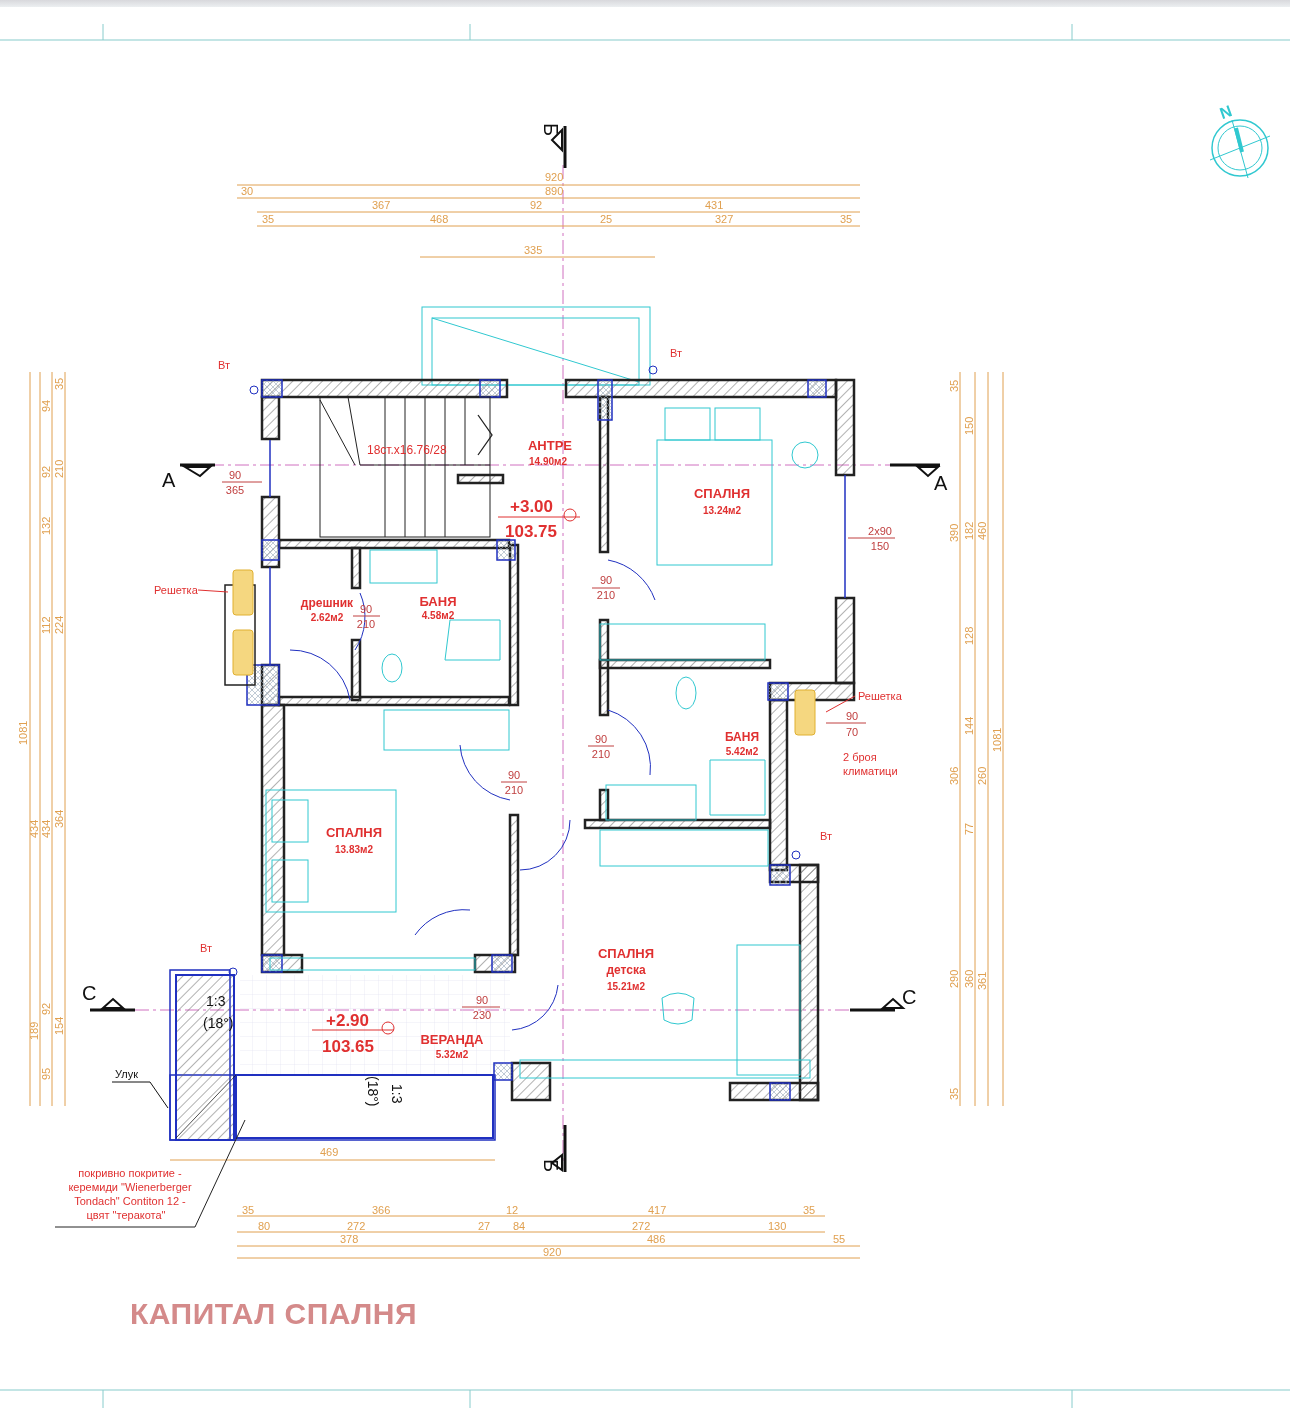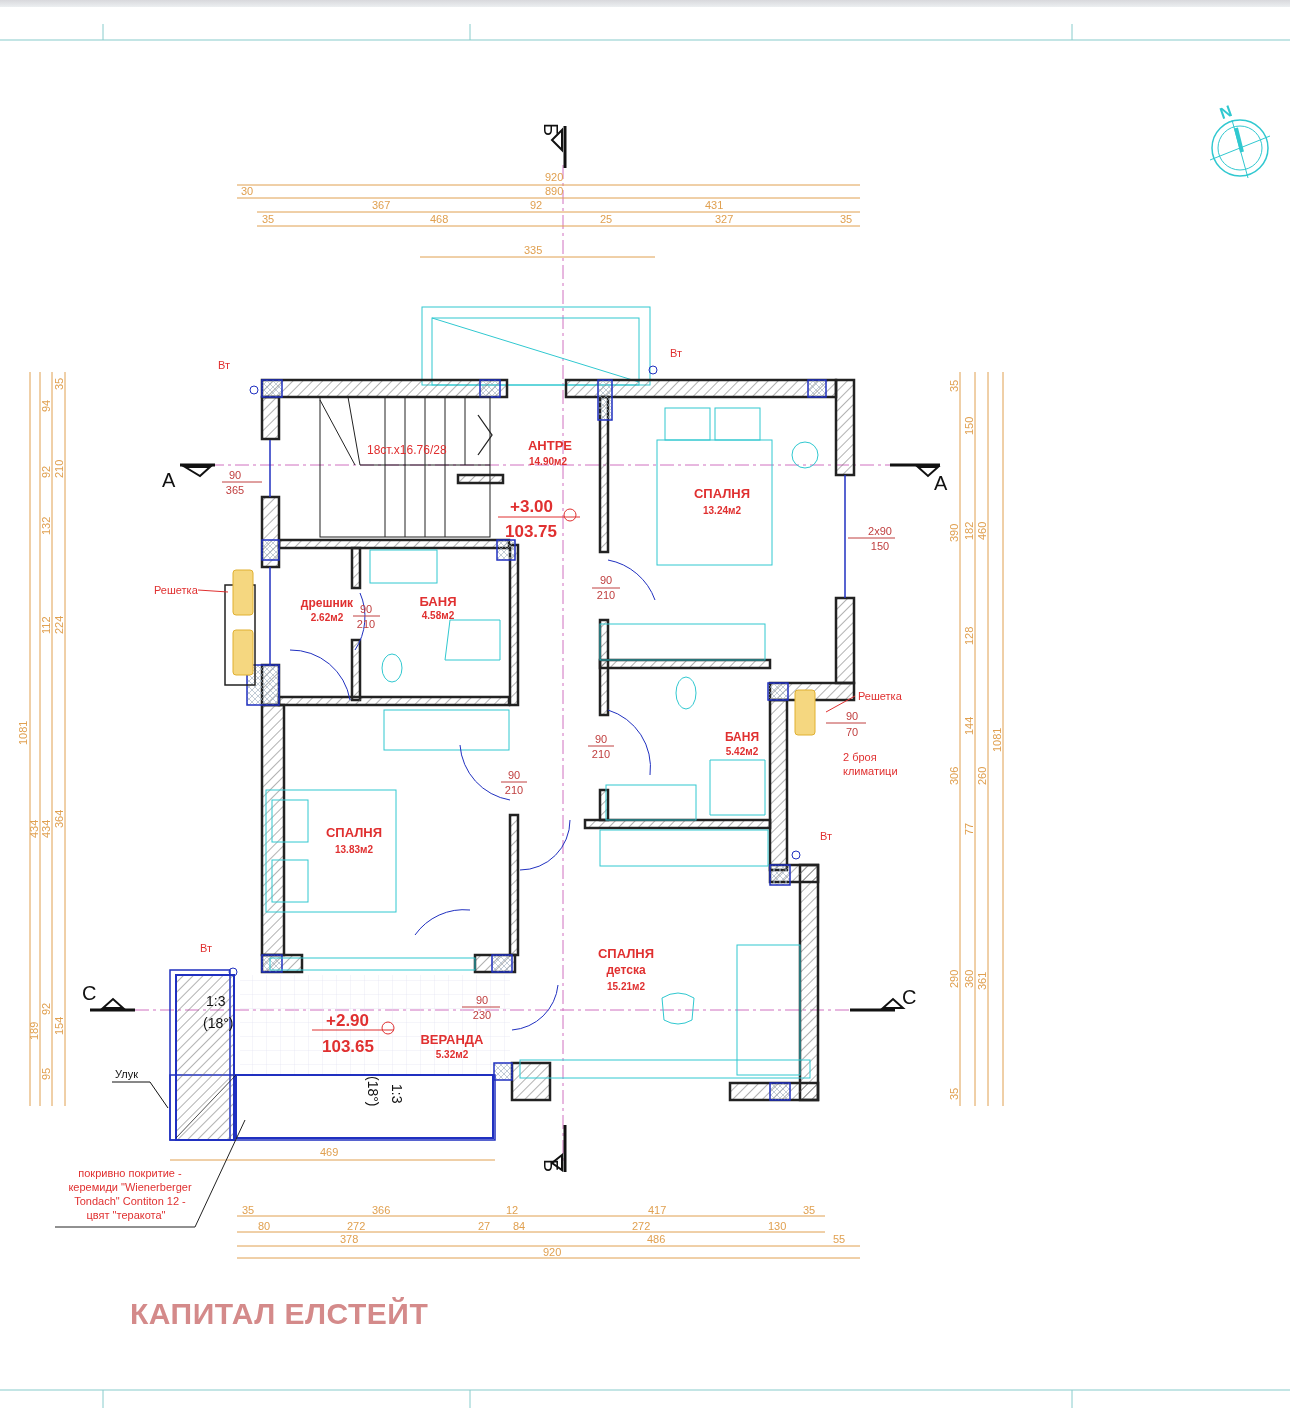--- a/index.html
+++ b/index.html
@@ -384,13 +384,13 @@
   <g fill="#e03030" font-size="11" text-anchor="middle" class="t">
     <text x="130" y="1177">покривно покритие -</text>
     <text x="130" y="1191">керемиди "Wienerberger</text>
     <text x="130" y="1205">Tondach"  Contiton 12 -</text>
     <text x="126" y="1219">цвят "теракота"</text>
     <line x1="55" y1="1227" x2="195" y2="1227" stroke="#222"></line>
     <line x1="195" y1="1227" x2="245" y2="1120" stroke="#222"></line>
   </g>
 </svg>
 
-<div class="brand">КАПИТАЛ ЕЛСТЕЙТ</div>
+<div class="brand">КАПИТАЛ СПАЛНЯ</div>
 
 </body></html>

